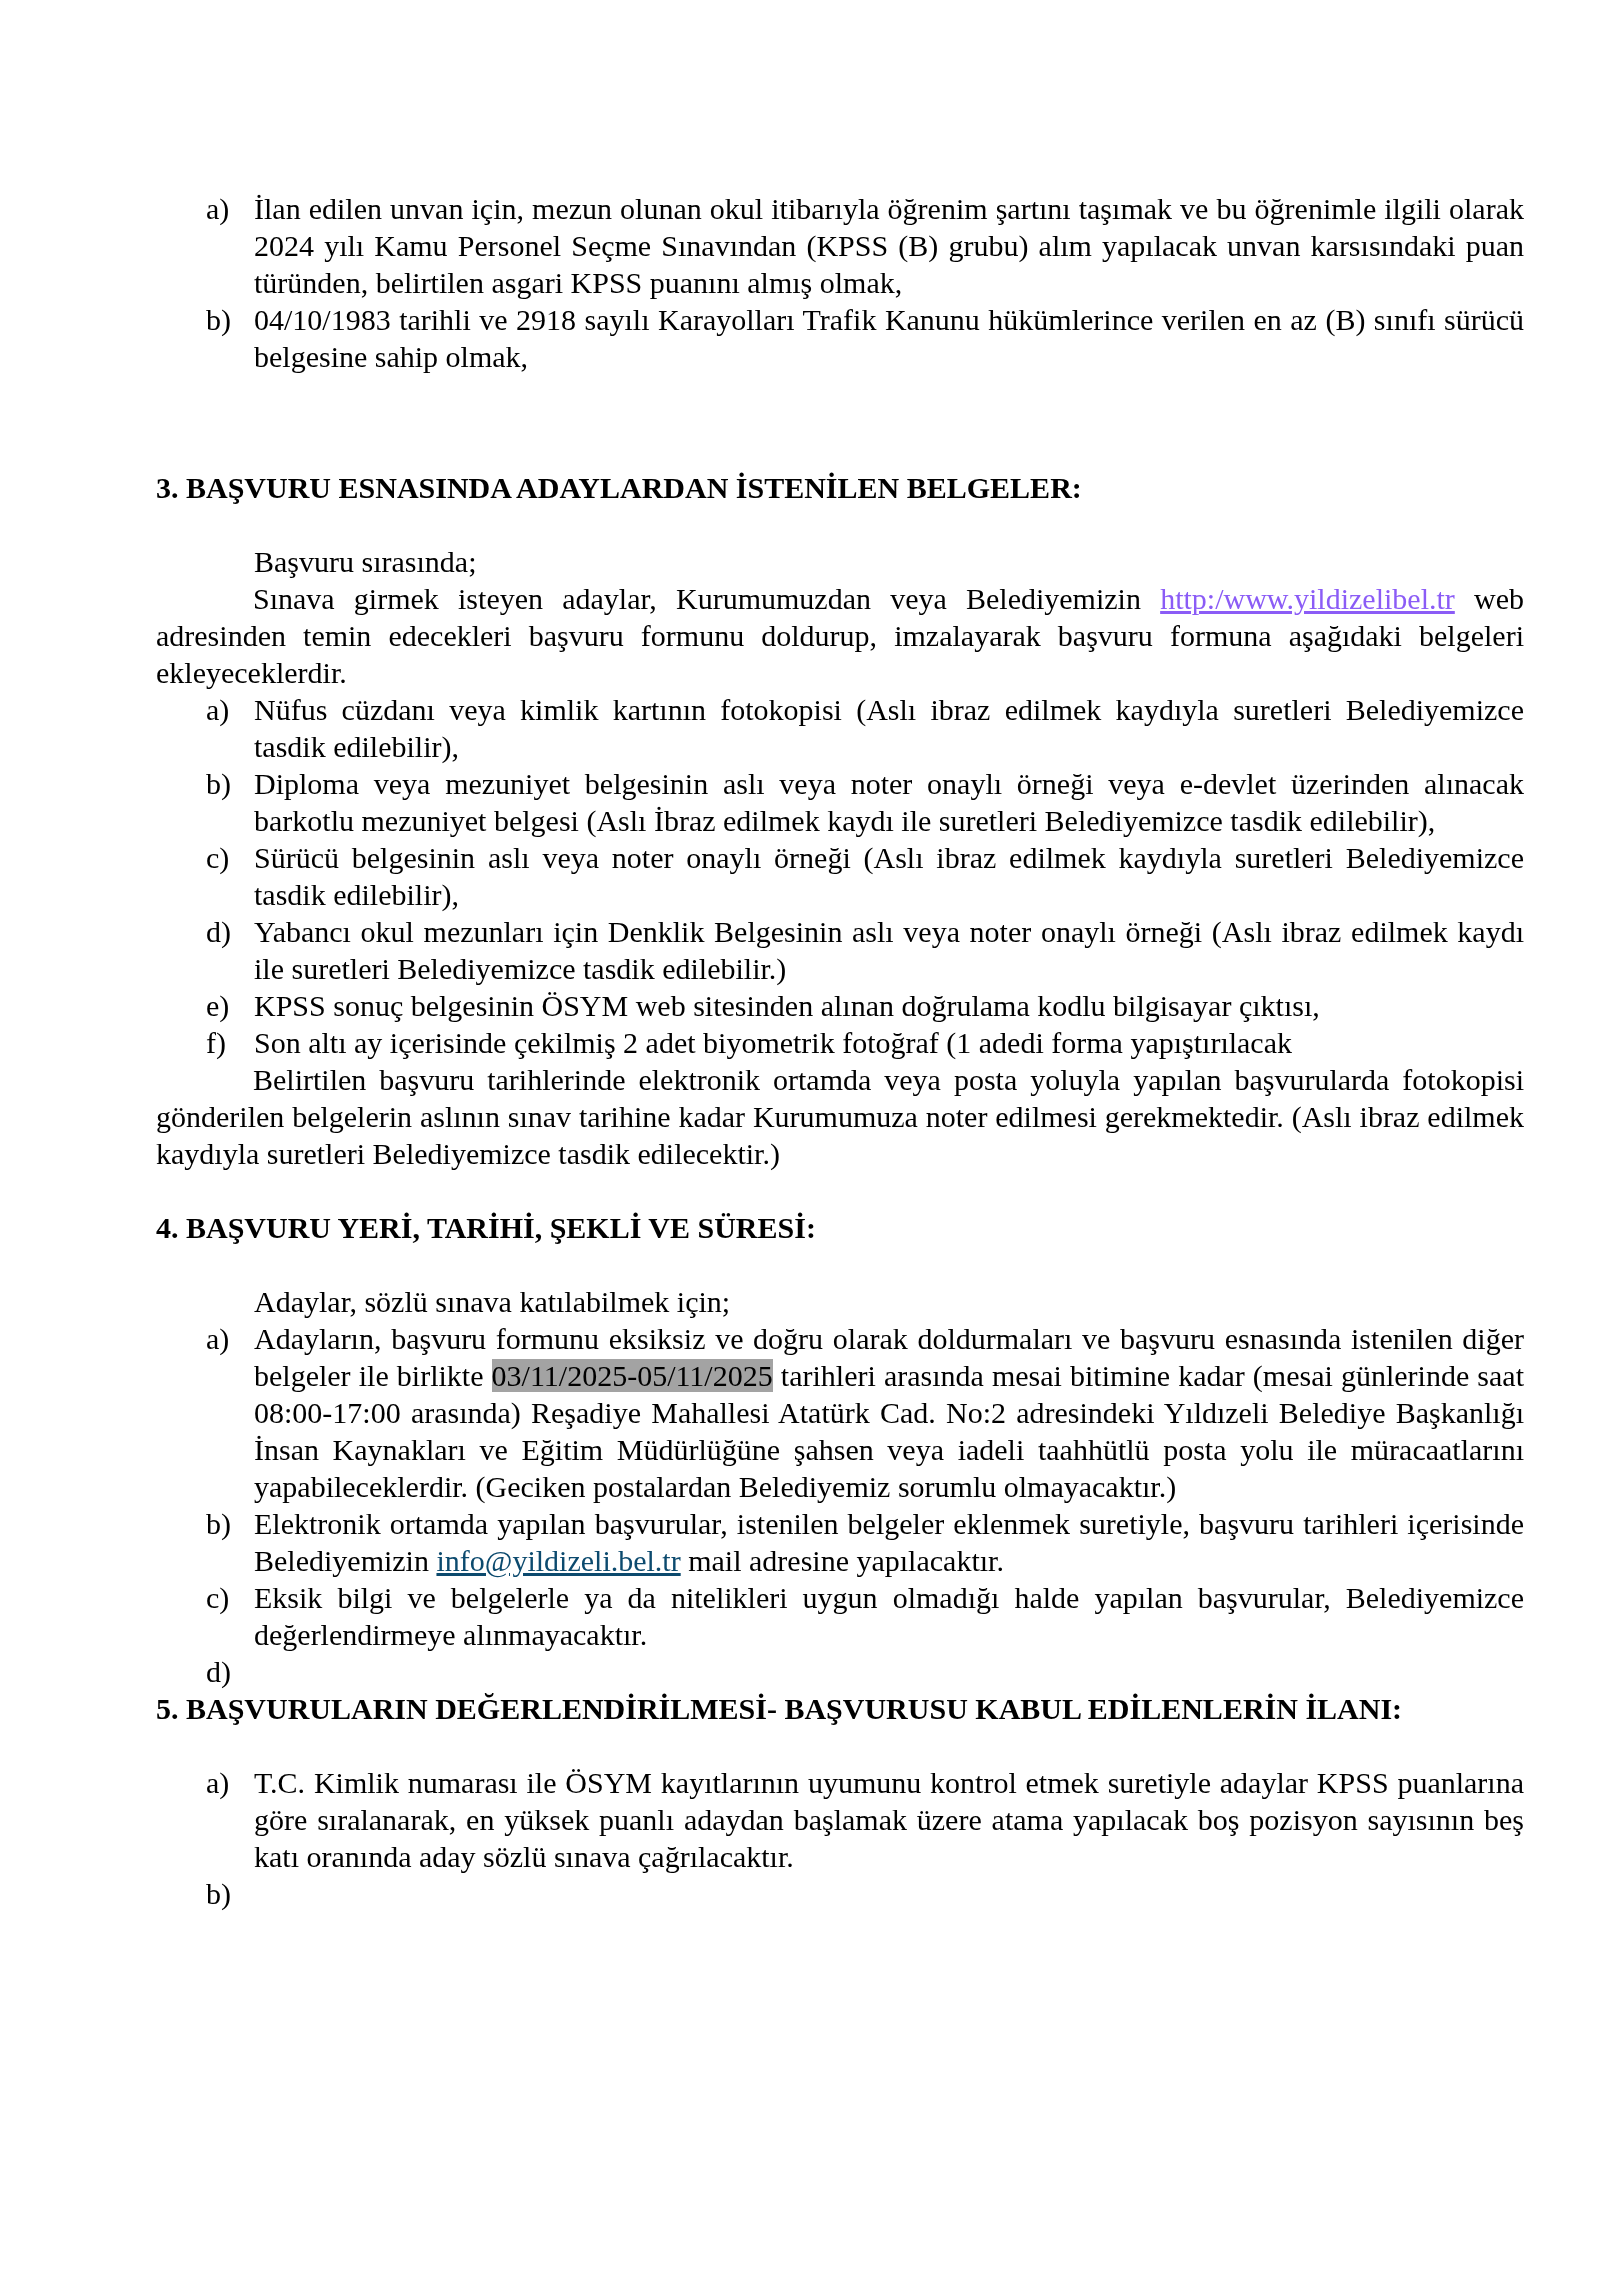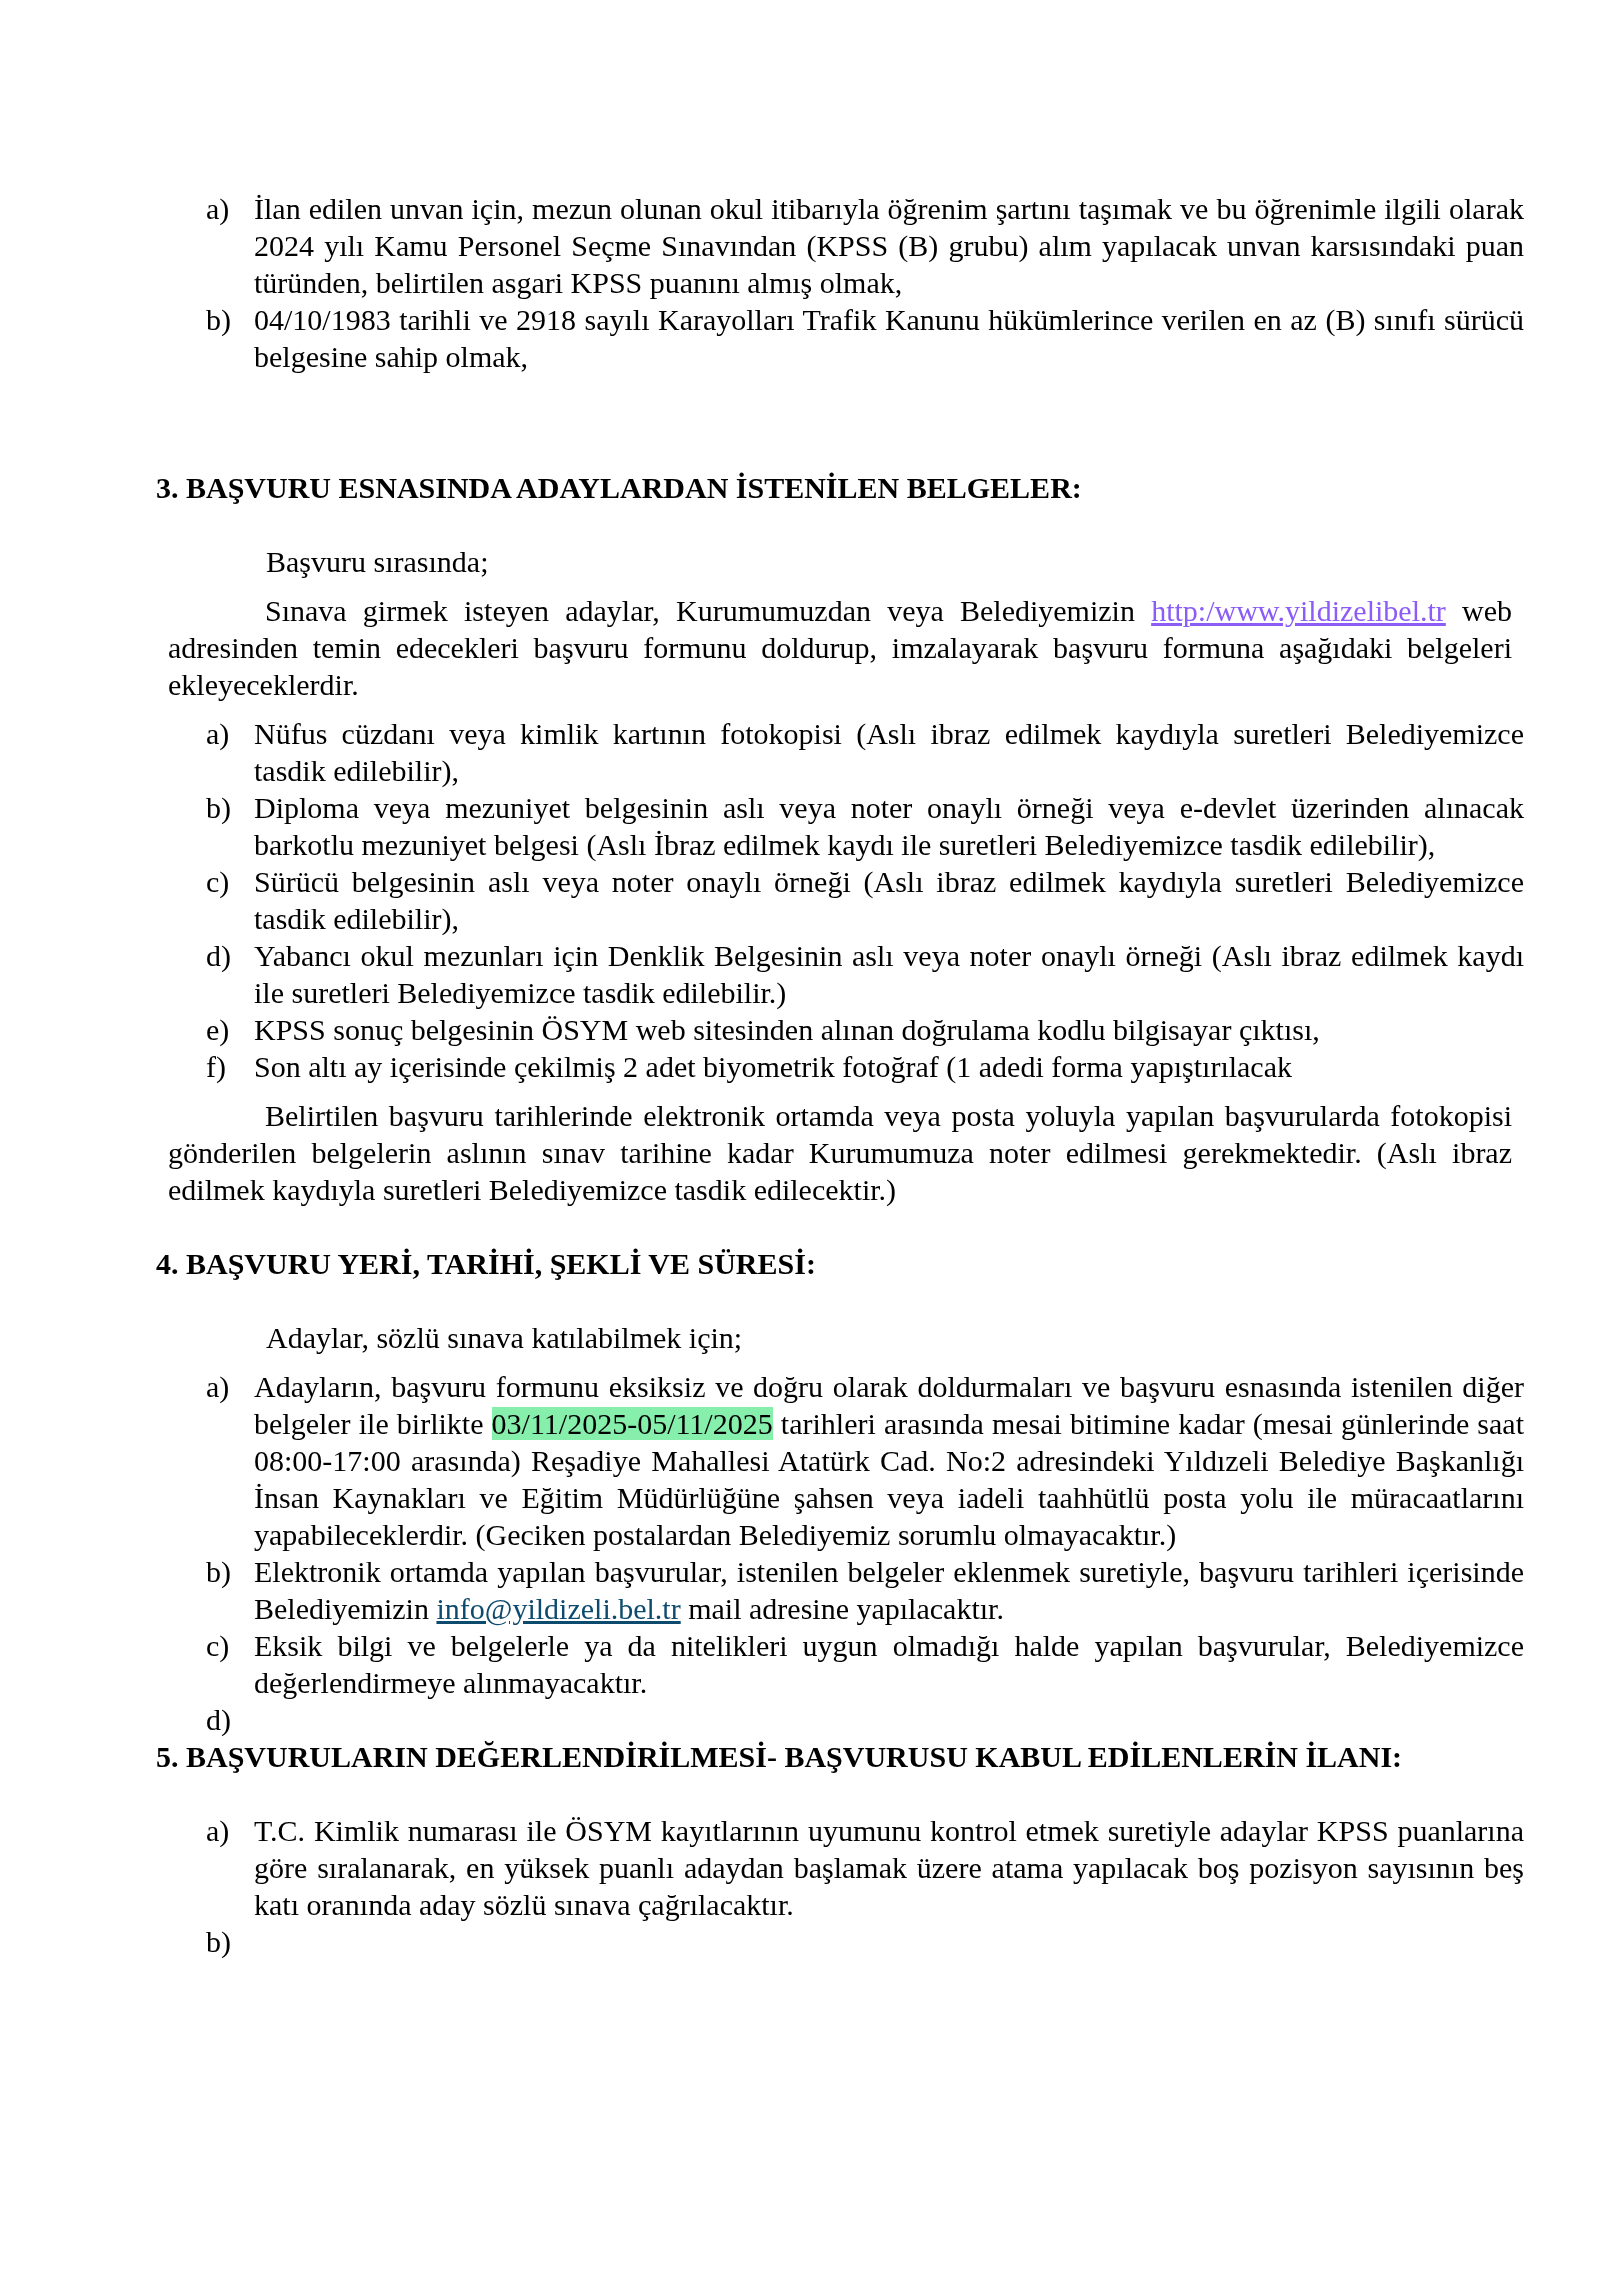--- a/index.html
+++ b/index.html
@@ -9,26 +9,26 @@
     color: #000;
   }
   .page {
     position: absolute; left: 156px; top: 190px; width: 1368px;
     font-size: 30px; line-height: 37px;
   }
   .list { margin: 0; padding: 0; list-style: none; }
   .li { position: relative; padding-left: 98px; text-align: justify; }
   .li .marker { position: absolute; left: 50px; top: 0; }
   .heading { font-weight: bold; margin: 0; font-size: 30px; }
-  .para { text-align: justify; margin: 12px; }
+  .para { text-align: justify; margin: 0; }
   .indent { text-indent: 97px; }
   .indent-only { padding-left: 98px; }
   a.link { color: #8b5cf6; text-decoration: underline; }
   a.mail { color: #0c4a6e; text-decoration: underline; }
-  .hl { background: #86efac; }
+  .hl { background: #a3a3a3; }
 </style>
 </head>
 <body>
 
 <div class="page">
 
   <div class="list">
     <div class="li">
       <span class="marker">a)</span>
       <span>İlan edilen unvan için, mezun olunan okul itibarıyla öğrenim şartını taşımak ve bu öğrenimle ilgili olarak 2024 yılı Kamu Personel Seçme Sınavından (KPSS (B) grubu) alım yapılacak unvan karsısındaki puan türünden, belirtilen asgari KPSS puanını almış olmak,</span>

